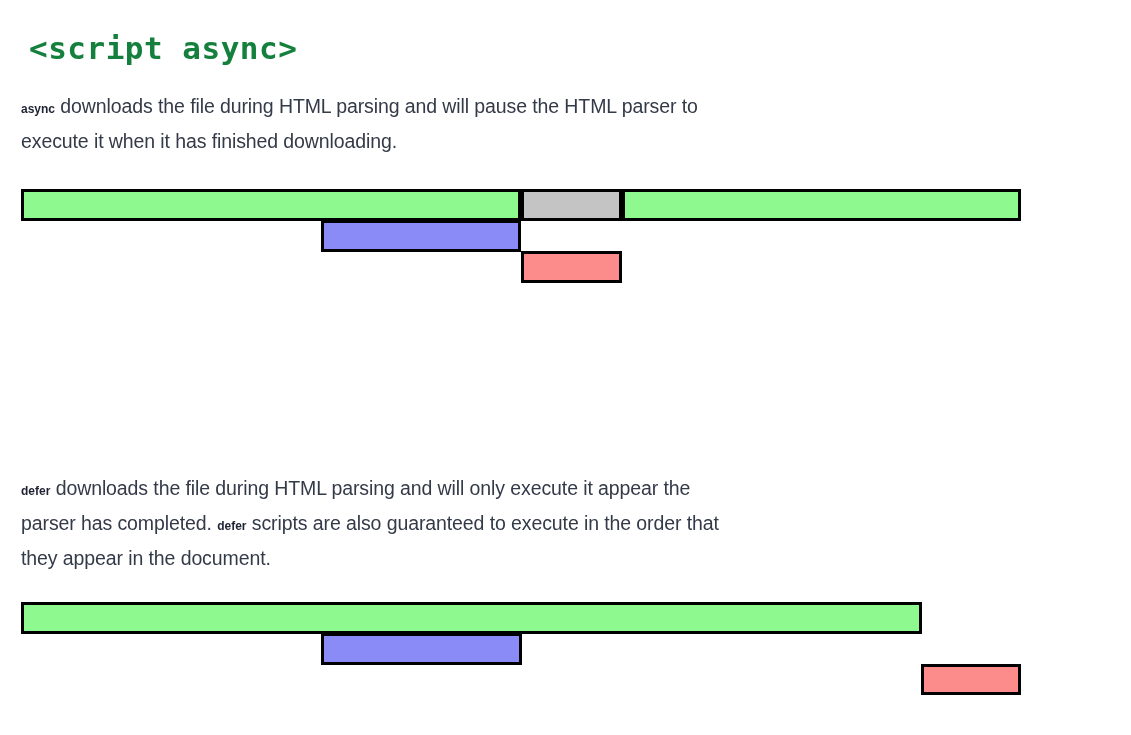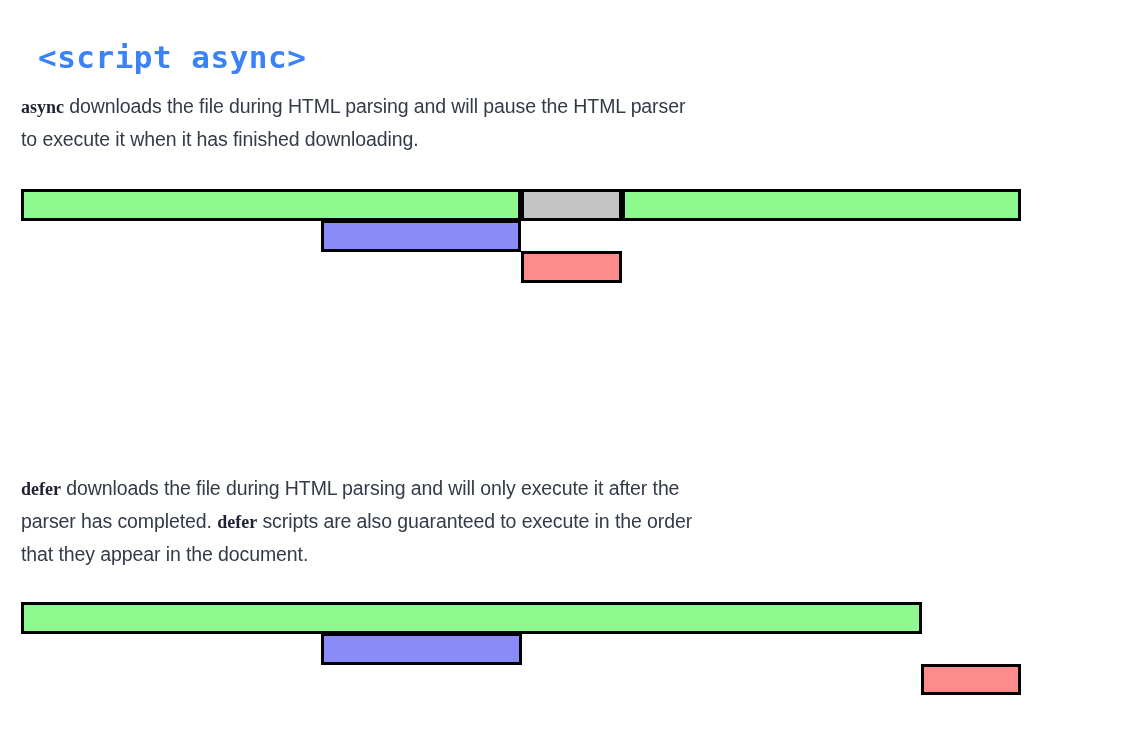--- a/index.html
+++ b/index.html
@@ -22,44 +22,44 @@
     left: 0;
     top: 0;
     width: 1131px;
     height: 735px;
   }
 
   
   .section-heading {
     position: absolute;
     left: 21px;
-    margin: 17px;
+    margin: 8px;
     font-family: "DejaVu Sans Mono", "Liberation Mono", monospace;
     font-weight: 700;
     font-size: 31px;
     letter-spacing: 0.5px;
-    color: #3b82f6;
+    color: #15803d;
     white-space: nowrap;
   }
 
   
   .body-paragraph {
     position: absolute;
     left: 21px;
     margin: 0;
     font-family: "Liberation Sans", sans-serif;
     font-size: 19.5px;
     line-height: 32px;
     color: #333a48;
     letter-spacing: -0.1px;
   }
   .body-paragraph .kw {
-    font-family: Liberation Serif, serif;
+    font-family: Liberation Sans, sans-serif;
     font-weight: 700;
-    font-size: 18px;
+    font-size: 12px;
     color: #1f2233;
     letter-spacing: 0;
   }
 
   
   .timeline {
     position: absolute;
     left: 0;
     top: 0;
   }
@@ -87,21 +87,21 @@
     <div class="bar bar-parse" style="left: 21px; top: 189px; width: 500px; height: 32px;"></div>
     <div class="bar bar-blocked" style="left: 521px; top: 189px; width: 101px; height: 32px;"></div>
     <div class="bar bar-parse" style="left: 622px; top: 189px; width: 399px; height: 32px;"></div>
 
     <div class="bar bar-fetch" style="left: 321px; top: 220px; width: 200px; height: 32px;"></div>
 
     <div class="bar bar-exec" style="left: 521px; top: 251px; width: 101px; height: 32px;"></div>
   </div>
 
 
-  <p class="body-paragraph" style="top: 472px; width: 700px;"><span class="kw">defer</span><span> downloads the file during HTML parsing and will only execute it after the parser has completed. </span><span class="kw">defer</span><span> scripts are also guaranteed to execute in the order that they appear in the document.</span></p>
+  <p class="body-paragraph" style="top: 472px; width: 700px;"><span class="kw">defer</span><span> downloads the file during HTML parsing and will only execute it appear the parser has completed. </span><span class="kw">defer</span><span> scripts are also guaranteed to execute in the order that they appear in the document.</span></p>
 
   <div class="timeline">
 
     <div class="bar bar-parse" style="left: 21px; top: 602px; width: 901px; height: 32px;"></div>
 
     <div class="bar bar-fetch" style="left: 321px; top: 633px; width: 201px; height: 32px;"></div>
 
     <div class="bar bar-exec" style="left: 921px; top: 664px; width: 100px; height: 31px;"></div>
   </div>
 

